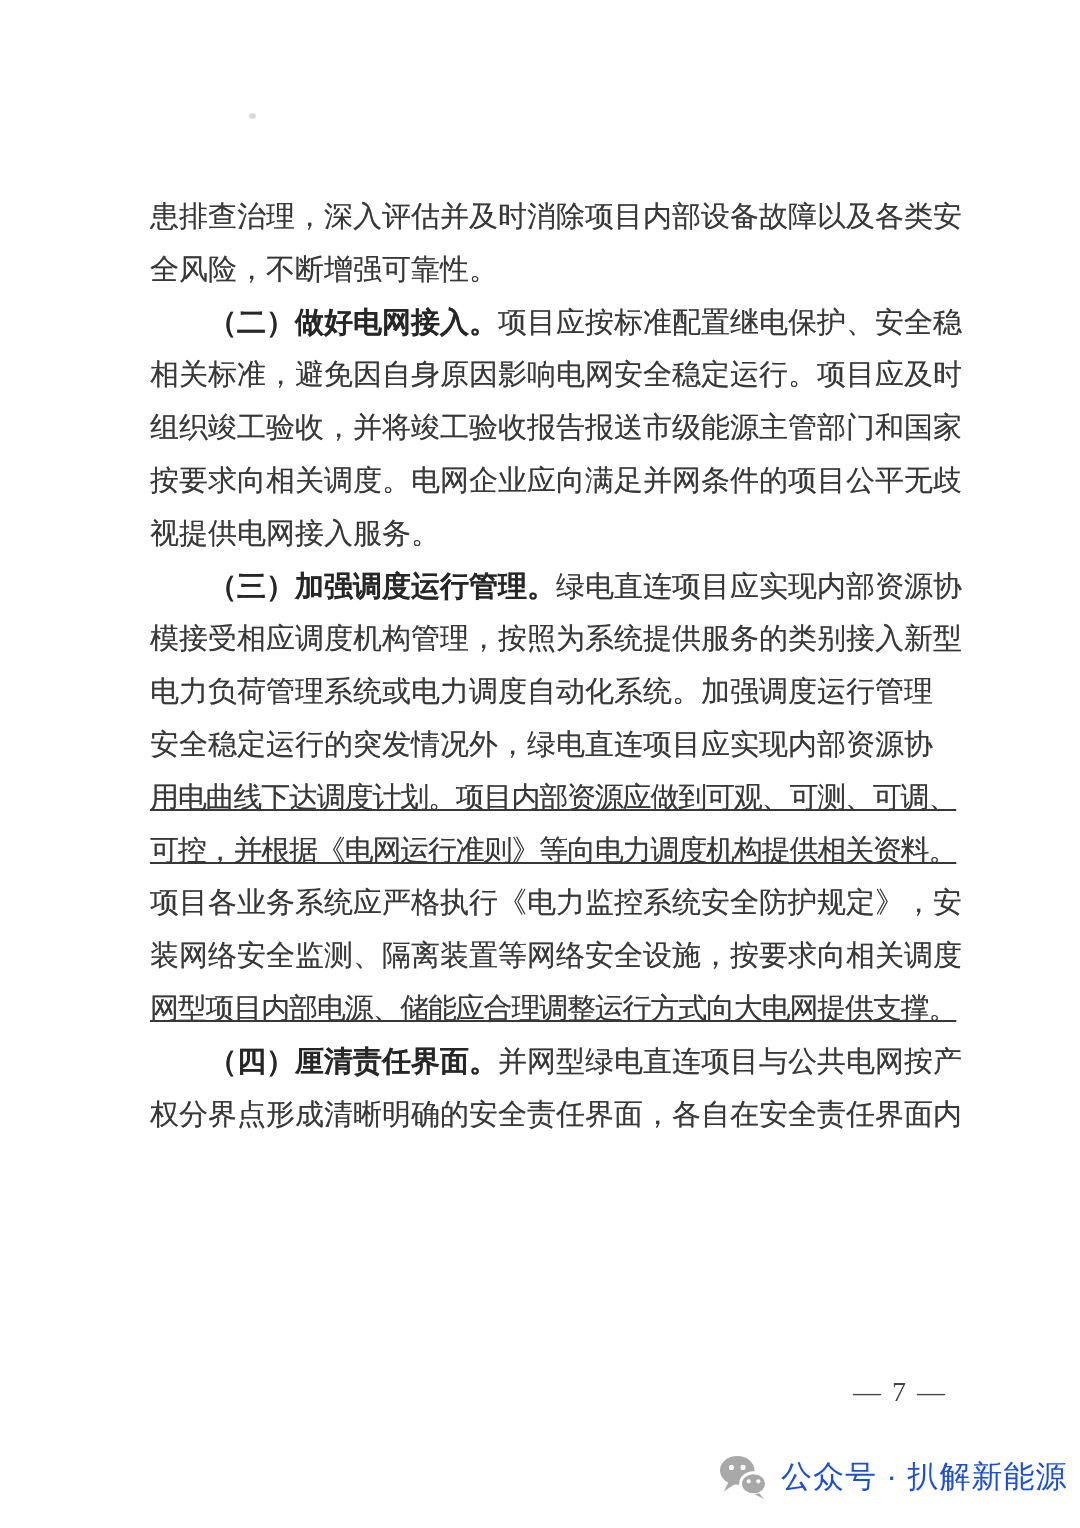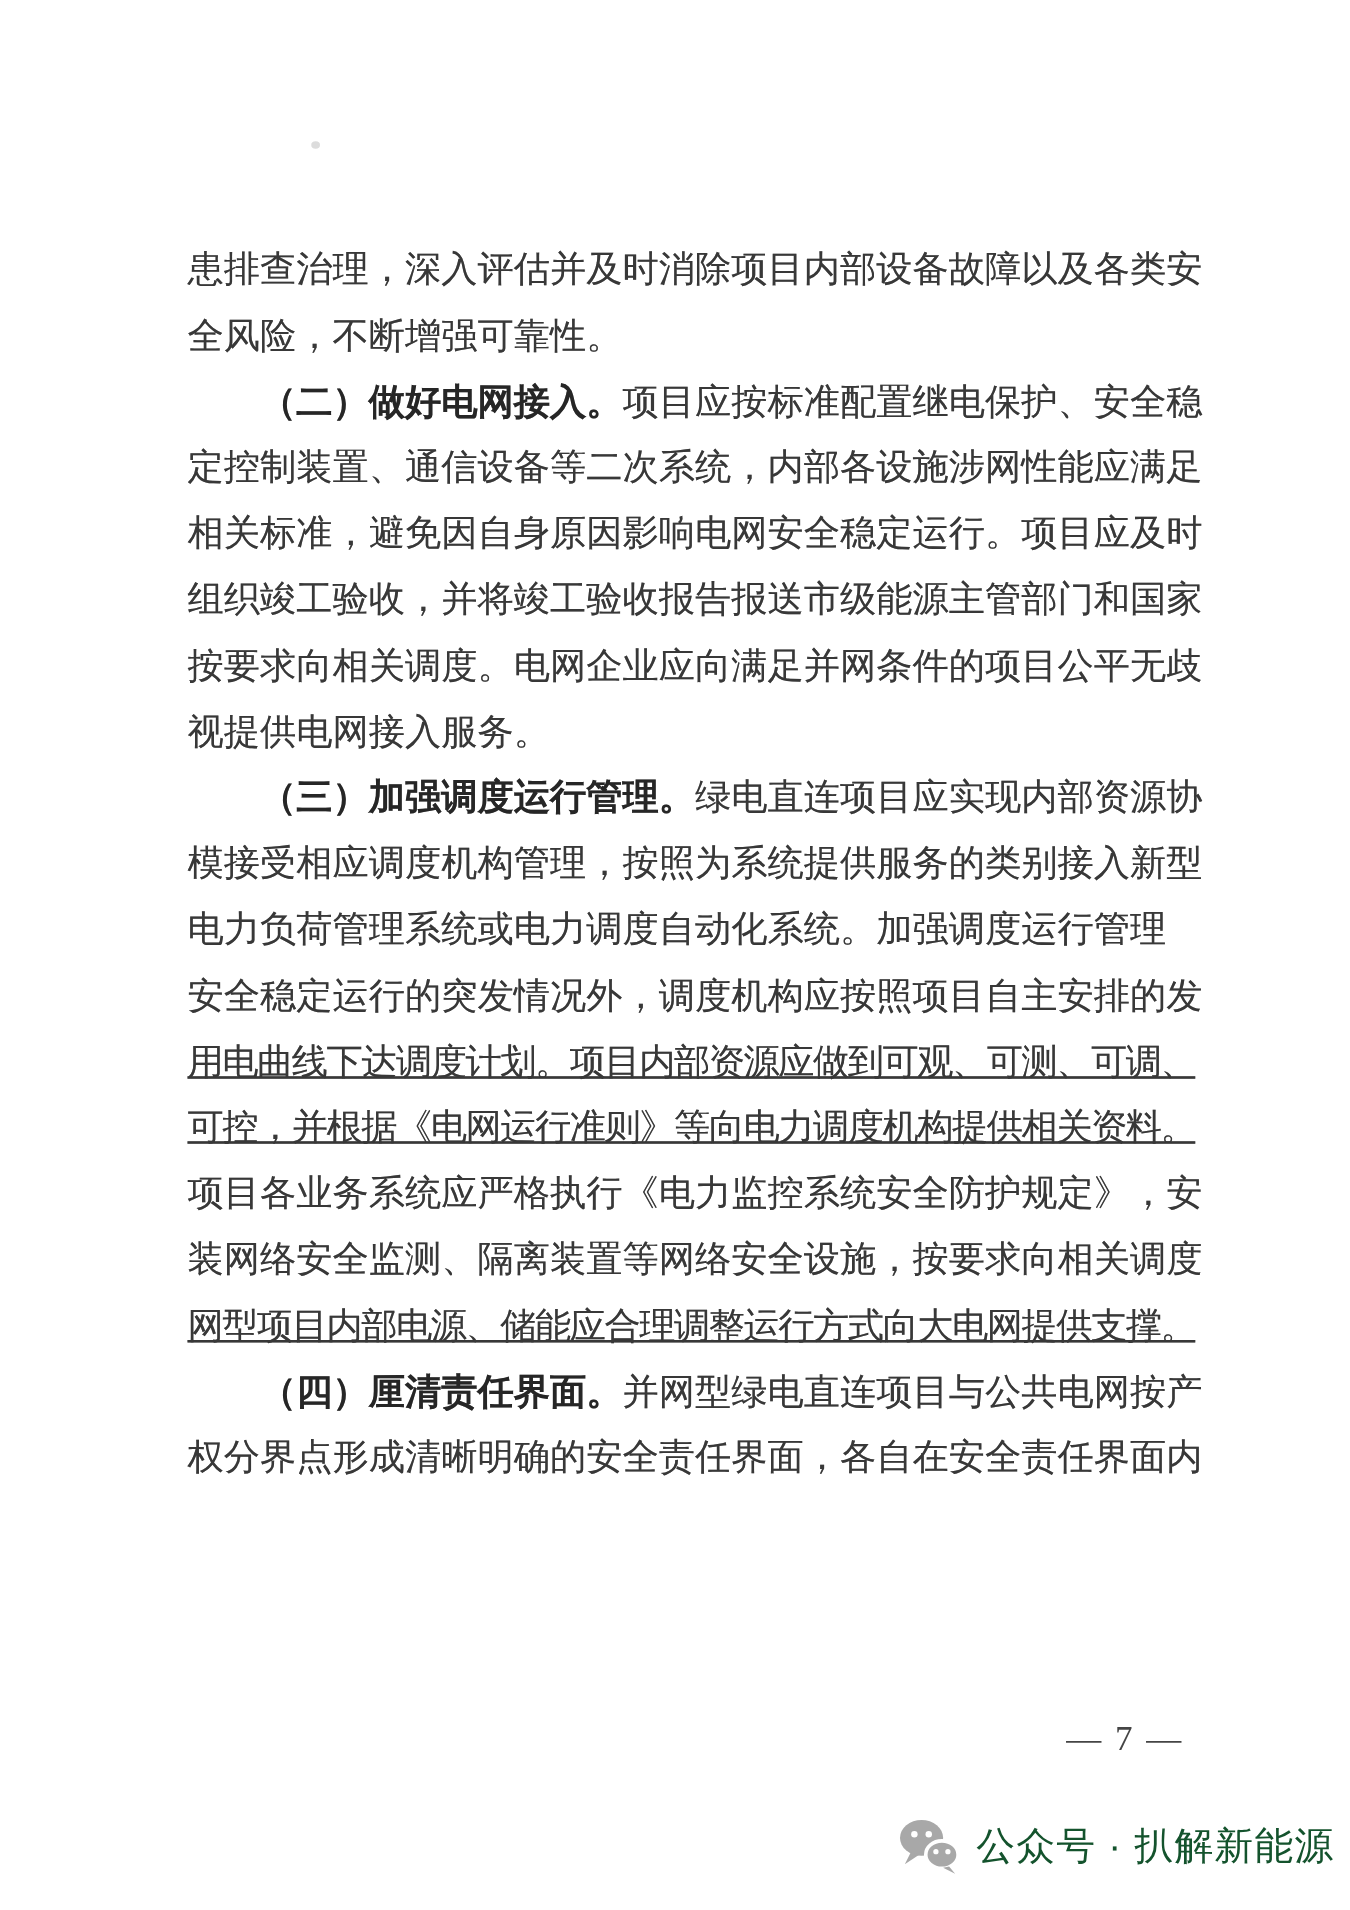--- a/index.html
+++ b/index.html
@@ -49,46 +49,45 @@
   .watermark {
     position: absolute;
     left: 718px; top: 1454px;
     display: flex;
     align-items: center;
     gap: 13px;
   }
   .wm-text {
     font-family: "Liberation Sans", "DejaVu Sans", sans-serif;
     font-size: 31px;
-    color: #14532d;
+    color: #1d4ed8;
     letter-spacing: 1px;
     white-space: nowrap;
   }
   .wc-icon { display: block; }
 </style>
 </head>
 <body>
 
 <div class="page">
 
   <div class="speck"></div>
 
   <div class="doc-body">
       <div class="line">患排查治理，深入评估并及时消除项目内部设备故障以及各类安</div>
       <div class="line">全风险，不断增强可靠性。</div>
       <div class="line indent"><span class="hdr">（二）做好电网接入。</span>项目应按标准配置继电保护、安全稳</div>
-      <div class="line">定控制装置、通信设备等二次系统，内部各设施涉网性能应满足</div>
       <div class="line">相关标准，避免因自身原因影响电网安全稳定运行。项目应及时</div>
       <div class="line">组织竣工验收，并将竣工验收报告报送市级能源主管部门和国家</div>
       <div class="line">按要求向相关调度。电网企业应向满足并网条件的项目公平无歧</div>
       <div class="line">视提供电网接入服务。</div>
       <div class="line indent"><span class="hdr">（三）加强调度运行管理。</span>绿电直连项目应实现内部资源协</div>
       <div class="line">模接受相应调度机构管理，按照为系统提供服务的类别接入新型</div>
       <div class="line">电力负荷管理系统或电力调度自动化系统。加强调度运行管理</div>
-      <div class="line">安全稳定运行的突发情况外，调度机构应按照项目自主安排的发</div>
+      <div class="line">安全稳定运行的突发情况外，绿电直连项目应实现内部资源协</div>
       <div class="line tight">用电曲线下达调度计划。项目内部资源应做到可观、可测、可调、</div>
       <div class="line tight">可控，并根据《电网运行准则》等向电力调度机构提供相关资料。</div>
       <div class="line">项目各业务系统应严格执行《电力监控系统安全防护规定》，安</div>
       <div class="line">装网络安全监测、隔离装置等网络安全设施，按要求向相关调度</div>
       <div class="line tight">网型项目内部电源、储能应合理调整运行方式向大电网提供支撑。</div>
       <div class="line indent"><span class="hdr">（四）厘清责任界面。</span>并网型绿电直连项目与公共电网按产</div>
       <div class="line">权分界点形成清晰明确的安全责任界面，各自在安全责任界面内</div>
     </div>
 
   <div class="page-number">— 7 —</div>

